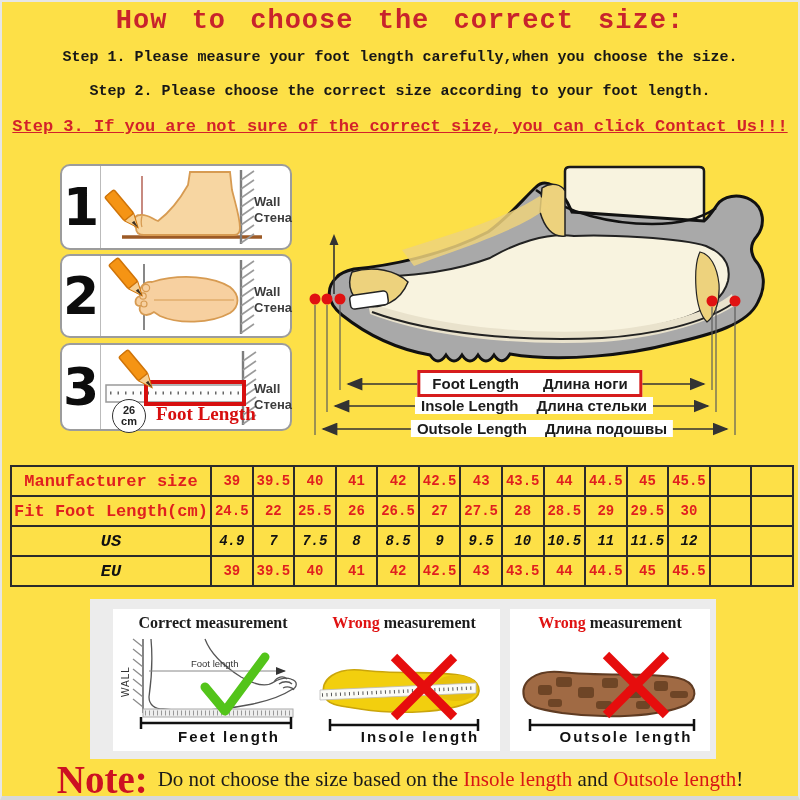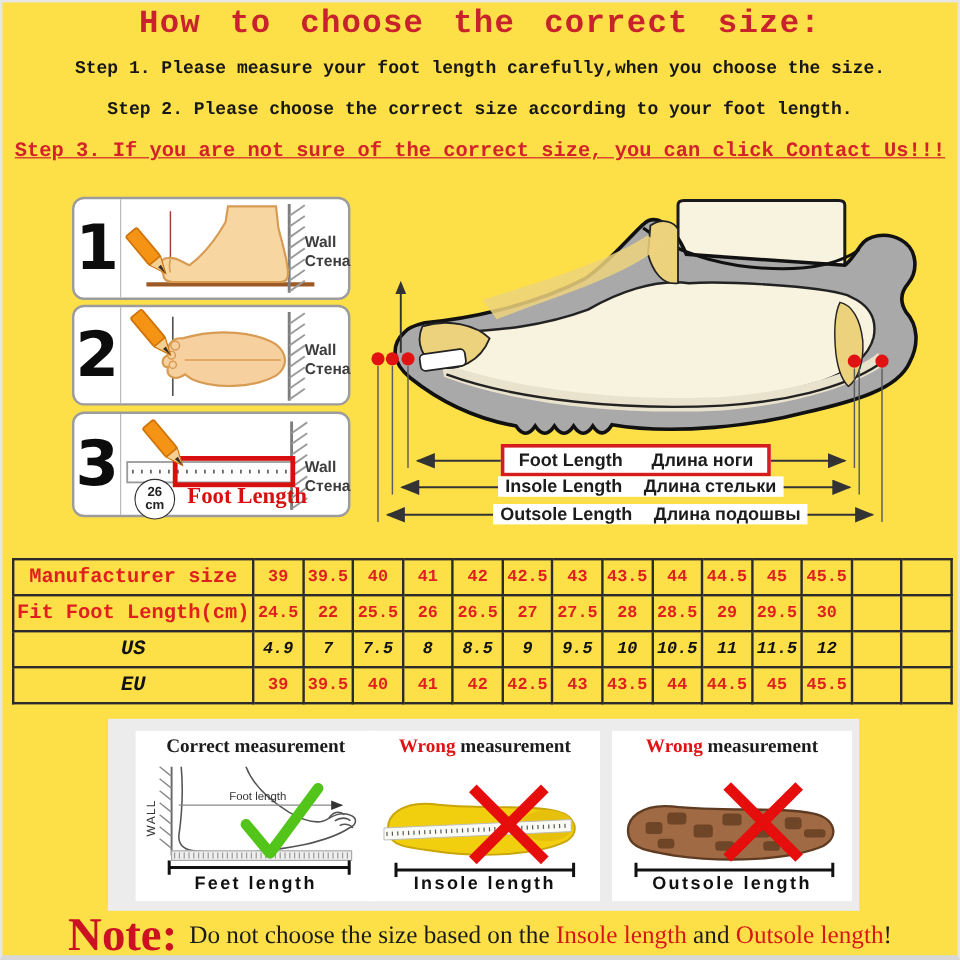--- a/index.html
+++ b/index.html
@@ -51,21 +51,21 @@
   .size-table .black{color:#111;font-style:italic;}
 
   
   .gray-strip{position:absolute;left:88px;top:597px;width:626px;height:160px;background:#ececec;}
   .panel{position:absolute;top:10px;height:142px;background:#fff;}
   .panel .ptitle{position:absolute;top:5px;left:0;width:100%;text-align:center;
         font-family:"Liberation Serif","DejaVu Serif",serif;font-weight:bold;font-size:16px;color:#1b1b1b;}
   .panel .ptitle .wrong{color:#e01212;}
   .panel svg{position:absolute;left:0;top:26px;}
   .pcaption{position:absolute;bottom:6px;left:0;width:100%;text-align:center;font-weight:bold;
-        font-size:15px;letter-spacing:2px;color:#111;}
+        font-size:15px;letter-spacing:2px;color:#111;padding-left:16px;}
 
   
   .note{position:absolute;left:0;top:756px;width:100%;height:42px;display:flex;align-items:center;
         justify-content:center;font-family:"Liberation Serif","DejaVu Serif",serif;}
   .note .pfx{font-size:39px;font-weight:bold;color:#cc1122;margin-right:10px;}
   .note .body{font-size:21px;font-weight:400;color:#1a1a1a;}
   .note .hl{color:#d81616;}
 </style>
 </head>
 <body>

